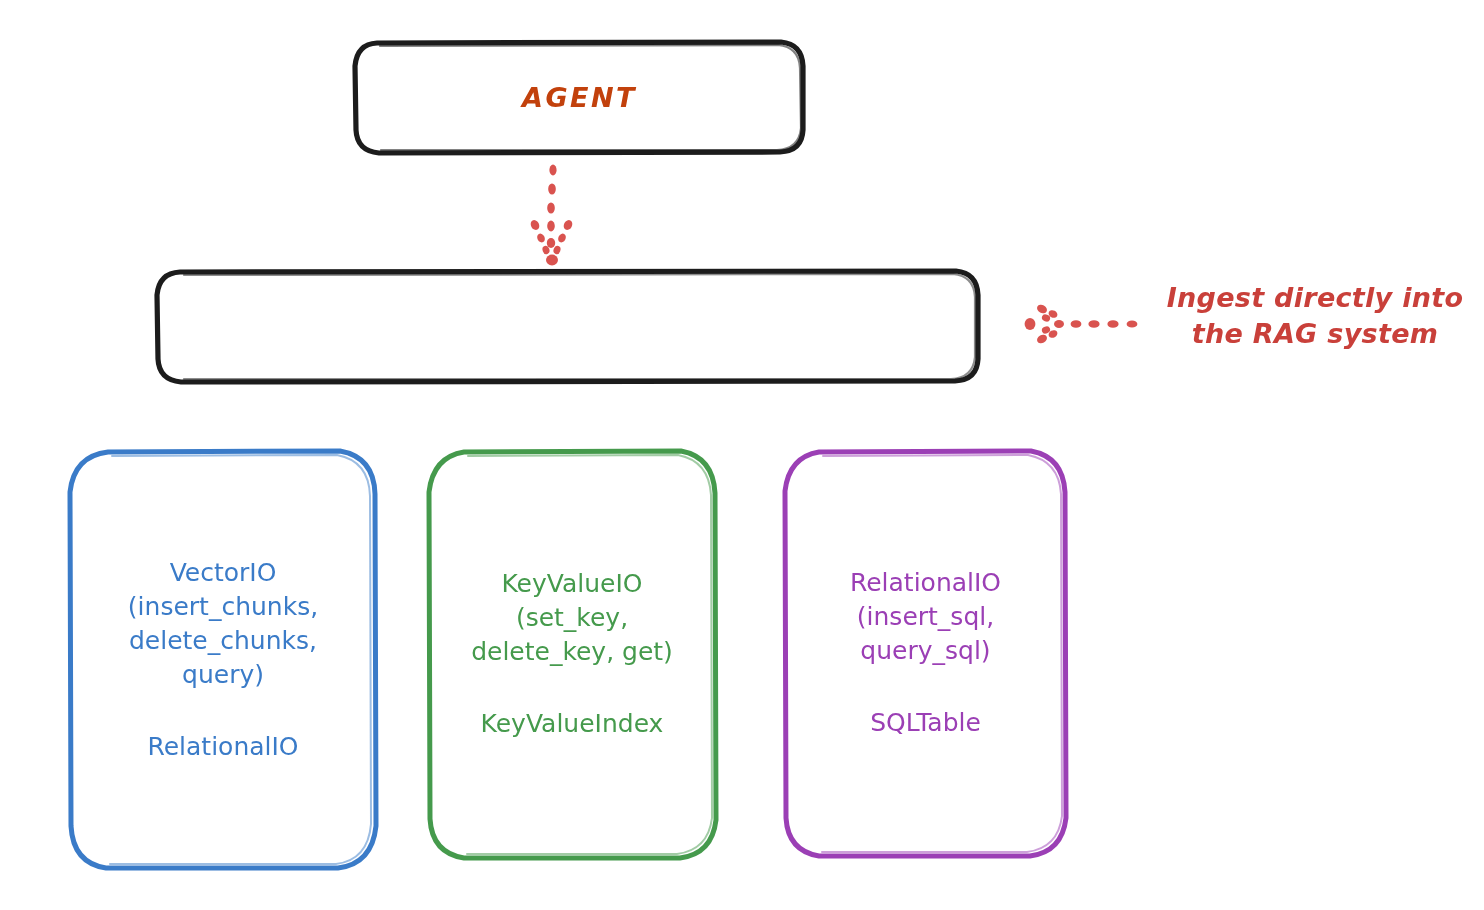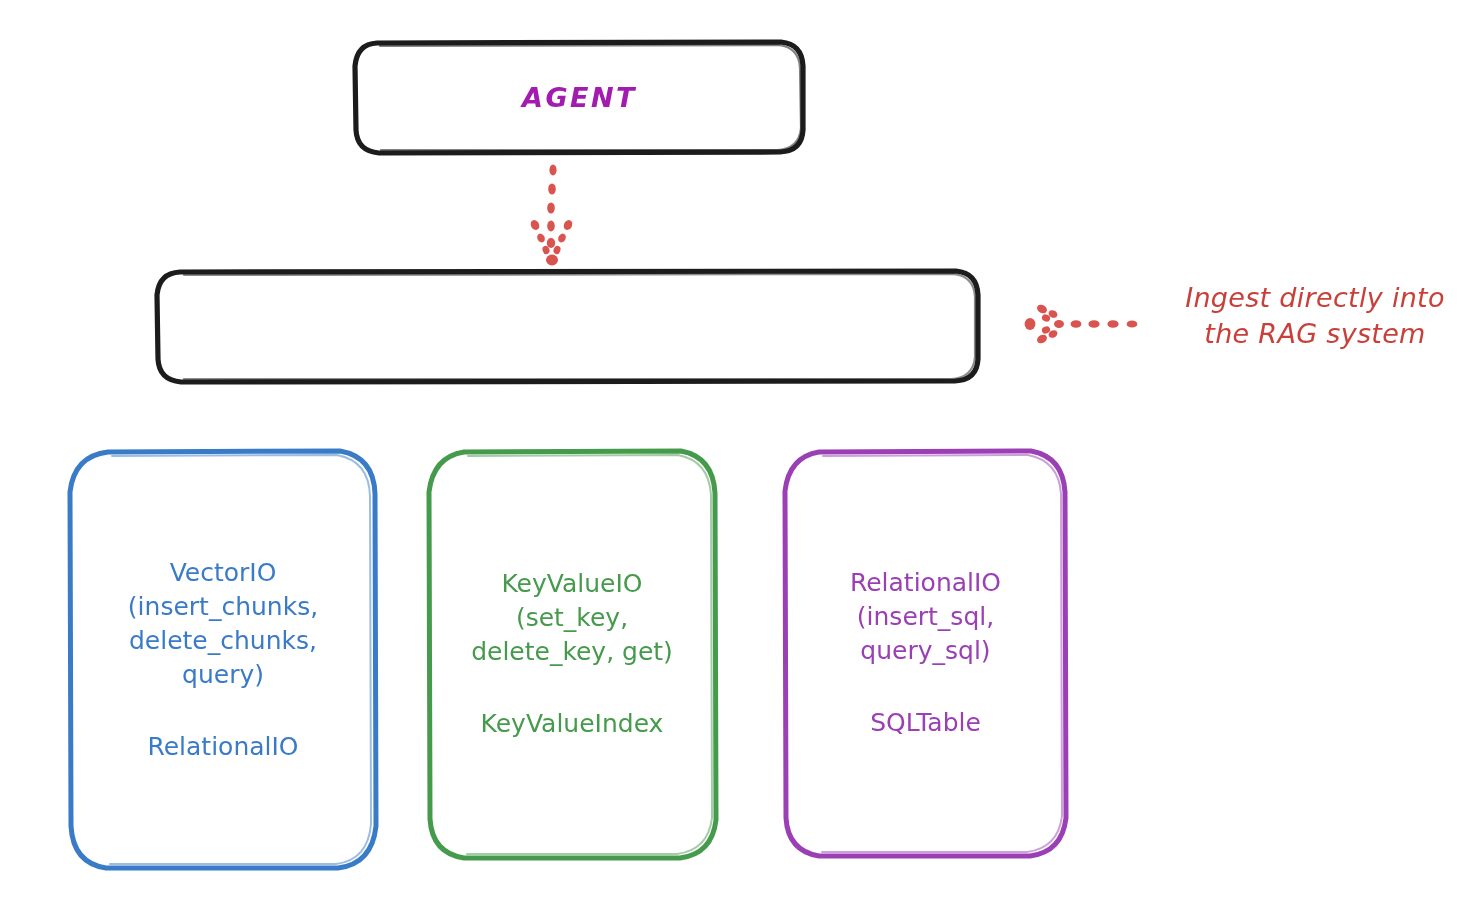--- a/index.html
+++ b/index.html
@@ -42,21 +42,21 @@
   
   #agent-node {
     left: 355px; top: 42px; width: 449px; height: 111px;
   }
   #agent-node .node-label {
     font-family: "DejaVu Sans", sans-serif;
     font-style: italic;
     font-weight: 700;
     font-size: 27px;
     letter-spacing: 2.5px;
-    color: #a21caf;
+    color: #c2410c;
   }
 
   
   #rag-node {
     left: 157px; top: 271px; width: 822px; height: 111px;
   }
   #rag-node .node-label {
     font-family: "DejaVu Sans", sans-serif;
     font-size: 27px;
     font-weight: 400;
@@ -93,21 +93,21 @@
   
   #ingest-annotation {
     position: absolute;
     left: 1150px;
     top: 280px;
     width: 330px;
     color: #c9403a;
     font-family: "DejaVu Sans", sans-serif;
     font-style: italic;
     font-size: 27px;
-    font-weight: 400;
+    font-weight: 700;
     line-height: 1.32;
     white-space: pre-line;
     text-align: center;
     letter-spacing: 0.3px;
   }
 </style>
 </head>
 <body>
 
 <div id="canvas">

